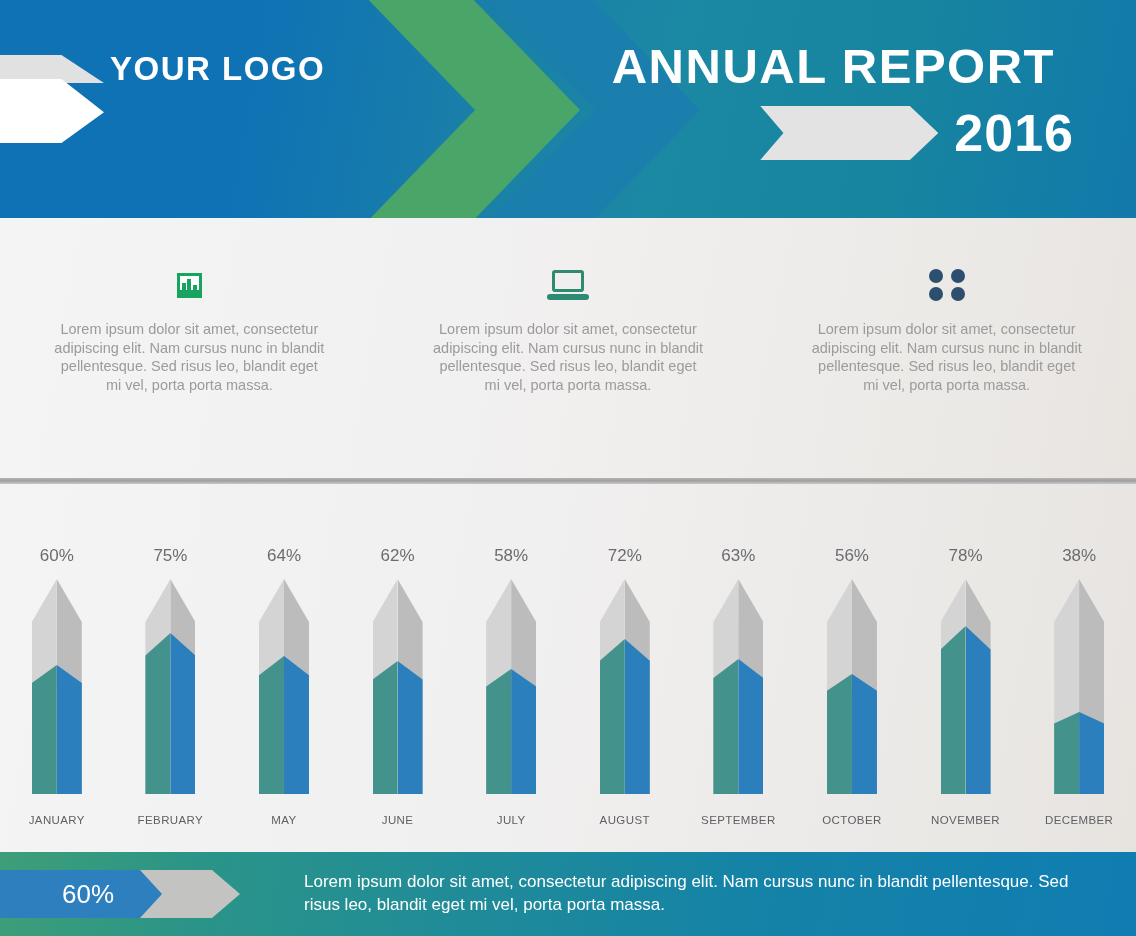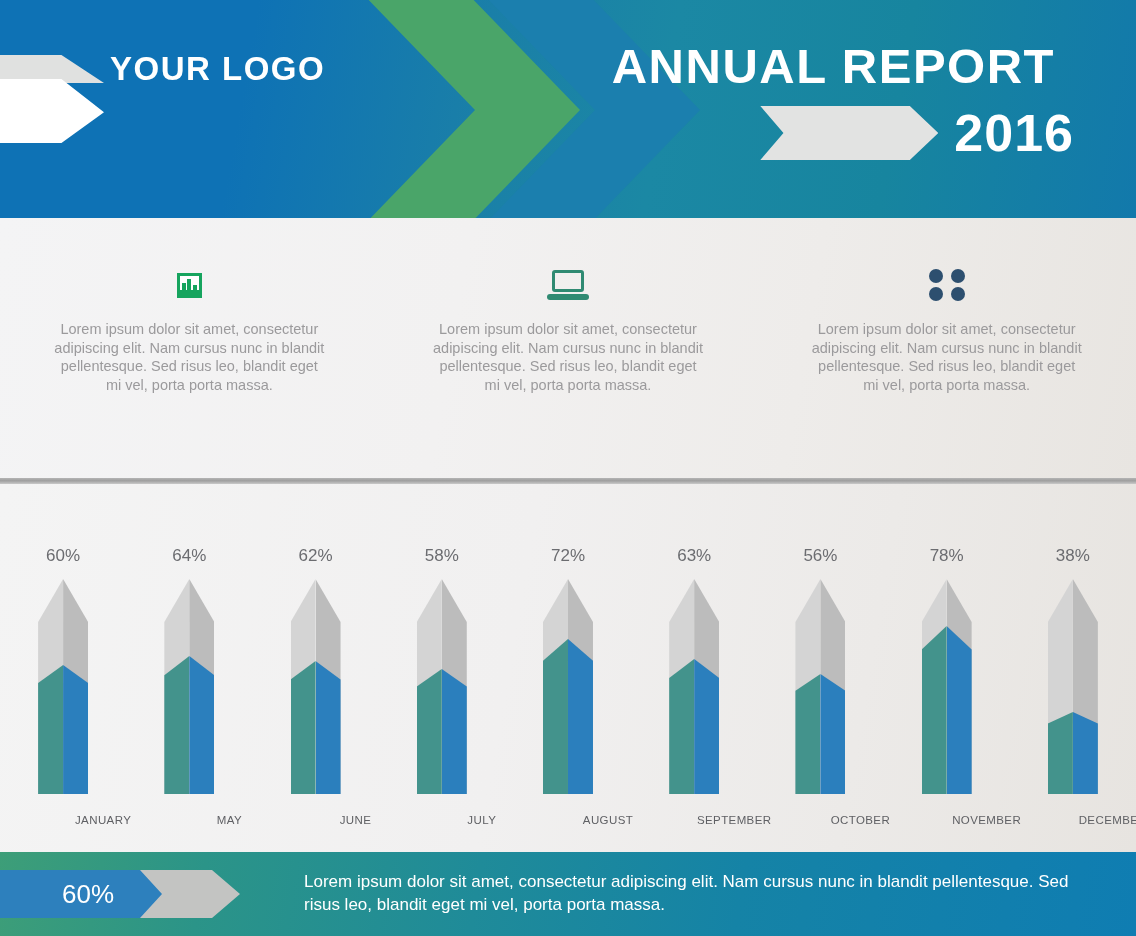--- a/index.html
+++ b/index.html
@@ -150,21 +150,21 @@
     background:#43938c;
     clip-path:polygon(0% 14%, 100% 0%, 100% 100%, 0% 100%);
   }
   .f-right{
     position:absolute;right:0;bottom:0;width:50%;
     background:#2b7fbd;
     clip-path:polygon(0% 0%, 100% 14%, 100% 100%, 0% 100%);
   }
   .month{
     position:absolute;top:330px;left:0;width:100%;text-align:center;
-    color:#5f6064;font-size:11.5px;letter-spacing:.4px;padding-left:40px;
+    color:#5f6064;font-size:11.5px;letter-spacing:.4px;
   }
 
   
   .footer{
     position:absolute;left:0;top:852px;width:1136px;height:84px;
     background:linear-gradient(100deg,#3d9e78 0%,#2b9488 18%,#1f8b99 42%,#1583a6 65%,#0f7db2 100%);
     overflow:hidden;
   }
   .prog{
     position:absolute;left:0;top:18px;width:300px;height:48px;
@@ -257,20 +257,30 @@
           <div class="pct">60%</div>
           <div class="bar-wrap">
             <div class="g-left"></div>
             <div class="g-right"></div>
             <div class="f-left" style="height: 129px;"></div>
             <div class="f-right" style="height: 129px;"></div>
           </div>
           <div class="month">JANUARY</div>
         </div>
         <div class="bar-col">
+          <div class="pct">75%</div>
+          <div class="bar-wrap">
+            <div class="g-left"></div>
+            <div class="g-right"></div>
+            <div class="f-left" style="height: 161px;"></div>
+            <div class="f-right" style="height: 161px;"></div>
+          </div>
+          <div class="month">FEBRUARY</div>
+        </div>
+        <div class="bar-col">
           <div class="pct">64%</div>
           <div class="bar-wrap">
             <div class="g-left"></div>
             <div class="g-right"></div>
             <div class="f-left" style="height: 138px;"></div>
             <div class="f-right" style="height: 138px;"></div>
           </div>
           <div class="month">MAY</div>
         </div>
         <div class="bar-col">

